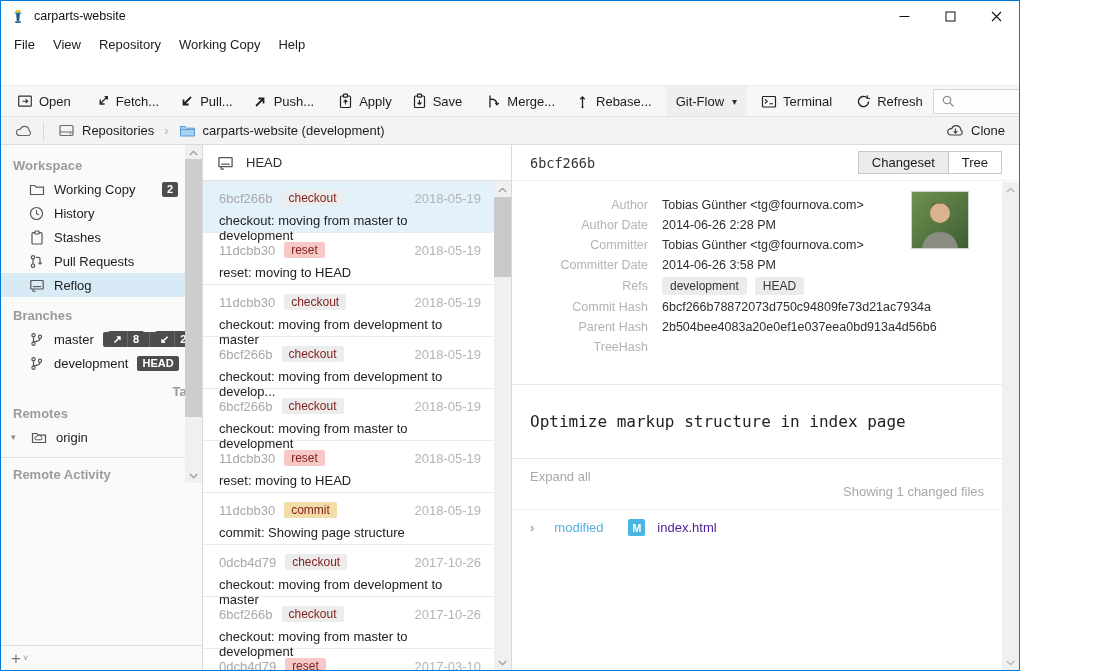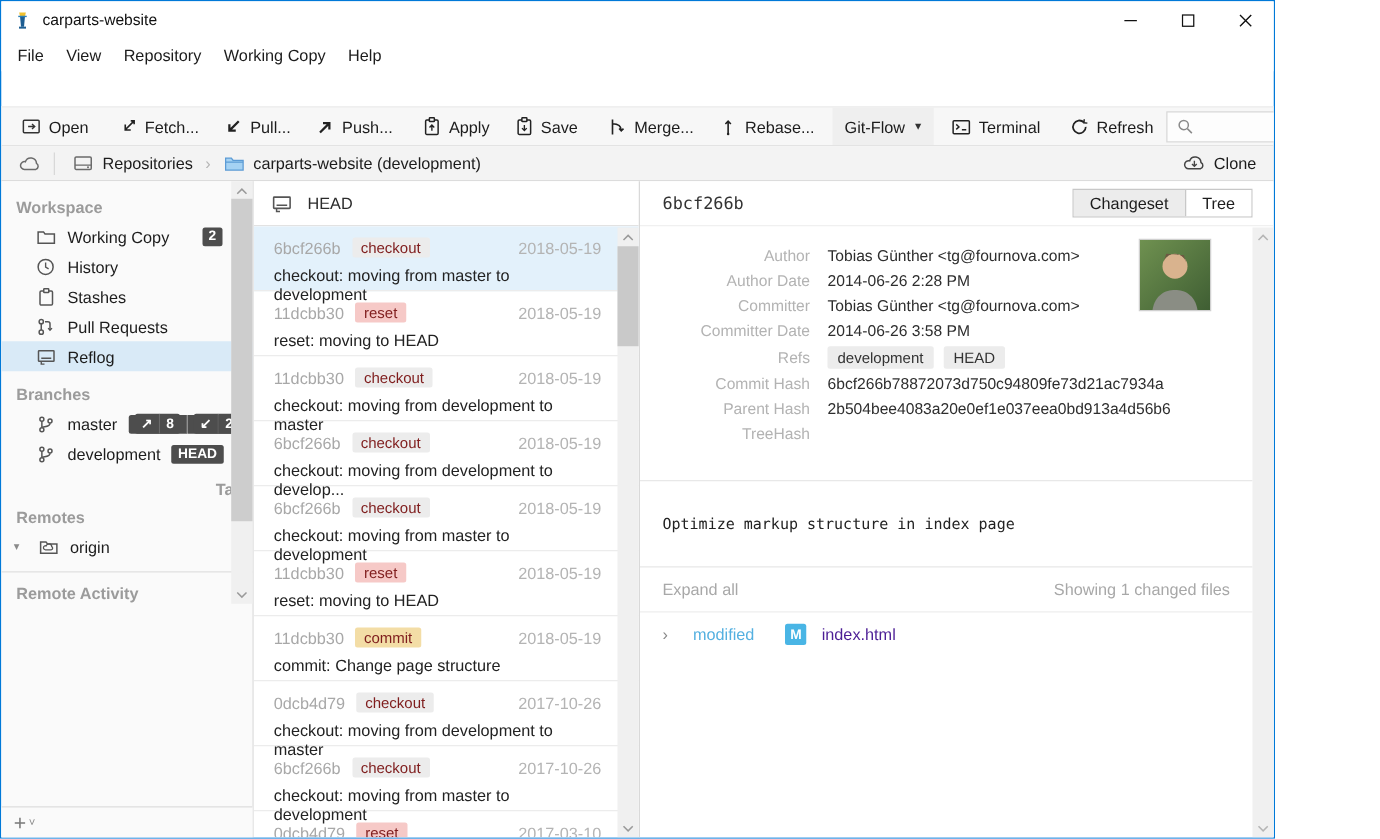--- a/index.html
+++ b/index.html
@@ -89,22 +89,22 @@
   .dt-body { flex:1; padding:0 17px 0 0; overflow:hidden; }
   .dt-fields { position:relative; padding:14px 18px 0; }
   .dt-row { display:flex; align-items:center; height:20px; }
   .dt-row.refs-row { height:22px; }
   .dt-label { width:118px; text-align:right; color:#b3b3b3; font-size:12.5px; flex:0 0 auto; }
   .dt-value { margin-left:14px; color:#2e2e2e; font-size:12.5px; }
   .ref-badge { margin-left:14px; background:#ececec; color:#333; font-size:12px; padding:2px 8px; border-radius:2px; }
   .ref-badge + .ref-badge { margin-left:8px; }
   .avatar { position:absolute; top:10px; right:33px; width:58px; height:58px; border:1px solid #d0d0d0; }
   .dt-div { height:1px; background:#e8e8e8; margin-top:27px; }
-  .dt-msg { padding:27px 18px; font-family:"DejaVu Sans Mono", monospace; font-size:12px; color:#222; }
-  .files-hdr { display:flex; padding:10px 18px; color:#a8a8a8; border-top:1px solid #e8e8e8; border-bottom:1px solid #eee; }
+  .dt-msg { padding:27px 18px; font-family:"DejaVu Sans Mono", monospace; font-size:16px; color:#222; }
+  .files-hdr { display:flex; padding:10px 18px; color:#a8a8a8; border-top:1px solid #e8e8e8; border-bottom:1px solid #eee;flex-direction:column; }
   .files-hdr .showing { margin-left:auto; }
   .file-row { display:flex; align-items:center; padding:9px 18px; }
   .file-chev { color:#8a8a8a; font-size:13px; }
   .file-status { color:#54b0e0; margin-left:20px; width:58px; }
   .m-badge { margin-left:16px; width:17px; height:17px; background:#49b5e5; color:#fff; font-size:11px; font-weight:bold; display:flex; align-items:center; justify-content:center; border-radius:2px; }
   .file-name { margin-left:12px; color:#4c1d95; }
   .dt-scroll { position:absolute; top:37px; right:0; bottom:0; width:17px; background:#f0f0f0; }
 
   svg.icon { display:block; }
 </style>
@@ -454,21 +454,21 @@
       <span class="rl-date">2018-05-19</span>
     </div>
     <div class="rl-msg">reset: moving to HEAD</div>
   </div>
           <div class="rl-row">
     <div class="rl-line1">
       <span class="rl-hash">11dcbb30</span>
       <span class="rl-badge badge-commit">commit</span>
       <span class="rl-date">2018-05-19</span>
     </div>
-    <div class="rl-msg">commit: Change page structure</div>
+    <div class="rl-msg">commit: Showing page structure</div>
   </div>
           <div class="rl-row">
     <div class="rl-line1">
       <span class="rl-hash">0dcb4d79</span>
       <span class="rl-badge badge-checkout">checkout</span>
       <span class="rl-date">2017-10-26</span>
     </div>
     <div class="rl-msg">checkout: moving from development to master</div>
   </div>
           <div class="rl-row">

